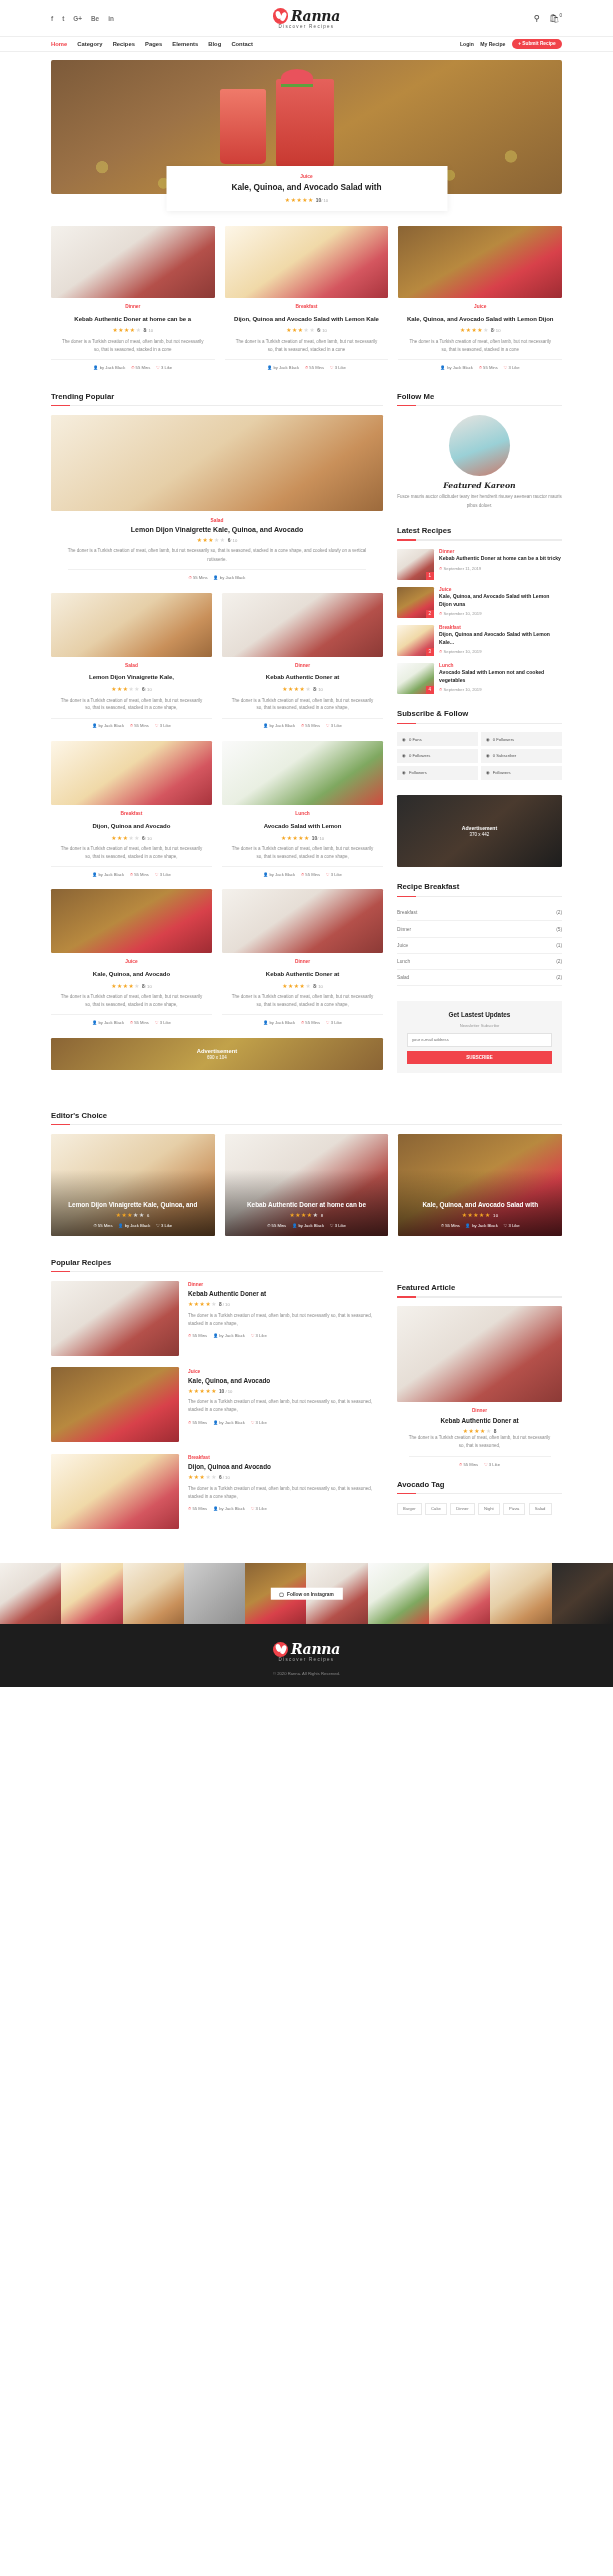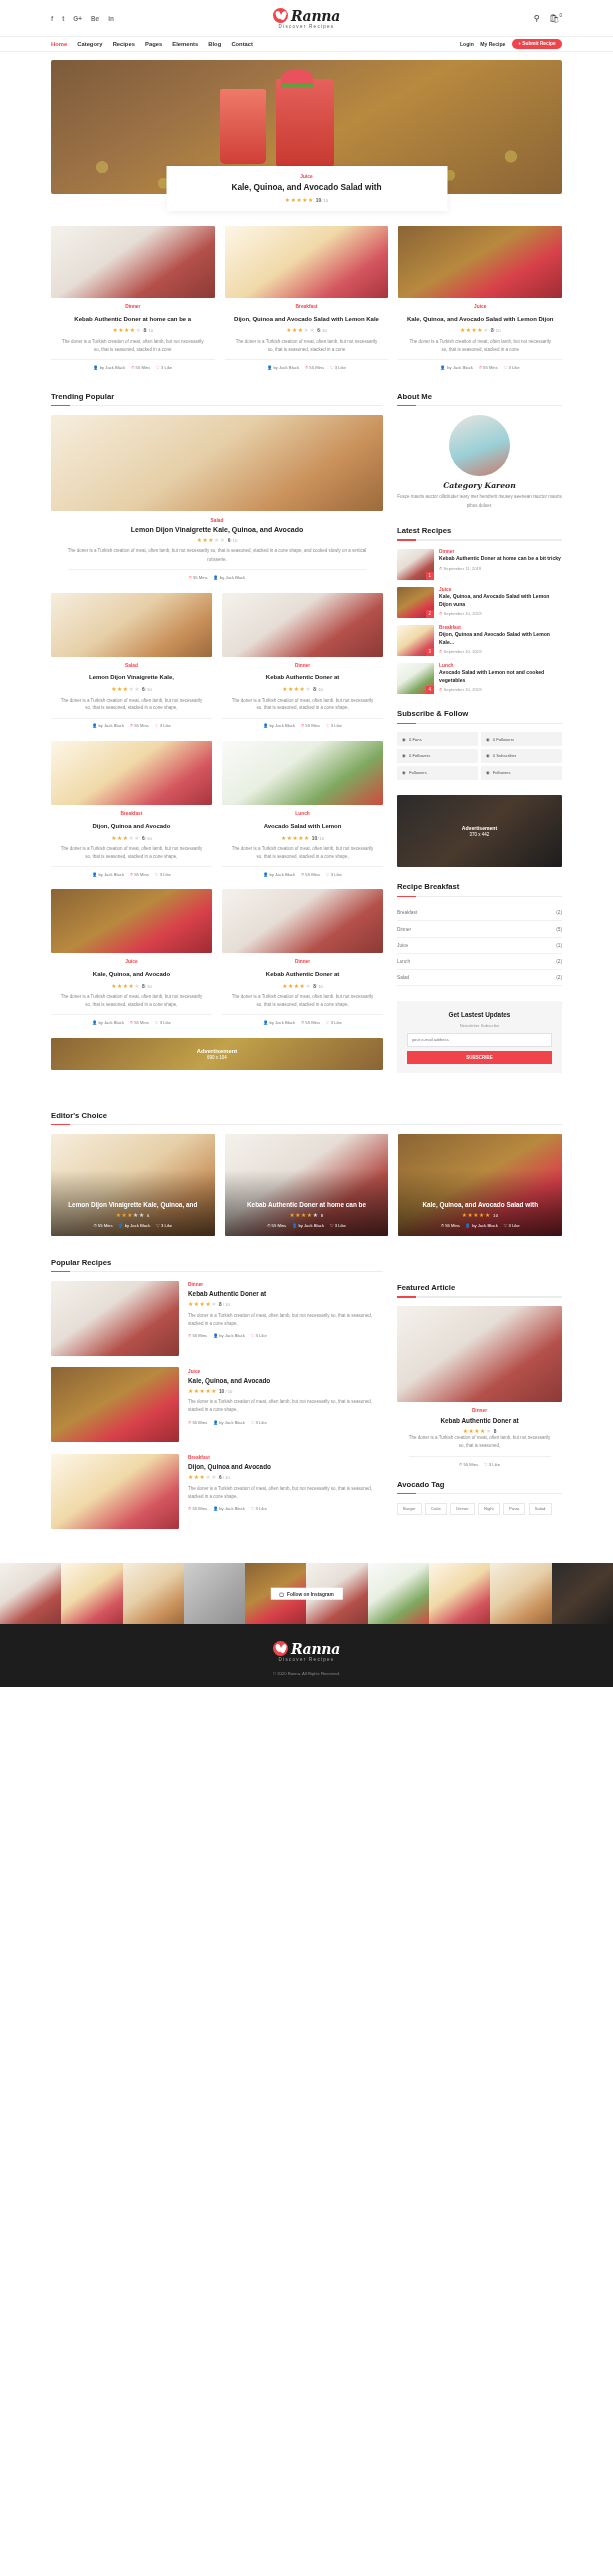--- a/index.html
+++ b/index.html
@@ -10,21 +10,21 @@
     color: #444;
     font-size: 7px;
   }
   .wrap { width: 613px; margin: 0 auto; }
 
   
   .topbar { display: flex; align-items: center; padding: 7.7px 51px 6.4px; background: #fff; }
   .social { display: flex; gap: 9px; width: 192px; }
   .social span { color: #767676; font-size: 6.4px; font-weight: bold; }
   .logo-area { flex: 1; display: flex; flex-direction: column; align-items: center; }
-  .logo-row { display: flex; align-items: center; gap: 2.6px; }
+  .logo-row { display: flex; align-items: flex-end; gap: 2.6px; }
   .logo-mark {
     width: 15.3px; height: 15.3px; border-radius: 50%;
     background: #f1434a; position: relative; overflow: hidden;
   }
   .logo-mark:before {
     content: ""; position: absolute; left: 2.6px; top: 2.6px;
     width: 5.1px; height: 8.3px; background: #fff; border-radius: 50%;
     transform: rotate(-20deg);
   }
   .logo-mark:after {
@@ -461,25 +461,25 @@
       <div class="ad-banner">
         <b>Advertisement</b>
         <small>690 x 104</small>
       </div>
     </div>
 
     <div class="side">
 
       <div class="side-block">
         <div class="sec-head">
-          <h2>About Me</h2>
+          <h2>Follow Me</h2>
           <div class="rule"></div>
         </div>
         <div class="about-img"></div>
-        <div class="about-name">Category Kareon</div>
+        <div class="about-name">Featured Kareon</div>
         <div class="about-text">Fusce mauris auctor ollicituder teary iner hendrerit risusey aeenean rauctor mauris pibus doloer.</div>
       </div>
 
       <div class="side-block">
         <div class="sec-head">
           <h2>Latest Recipes</h2>
           <div class="rule"></div>
         </div>
         <div id="latestList">
   <div class="lr-item">

